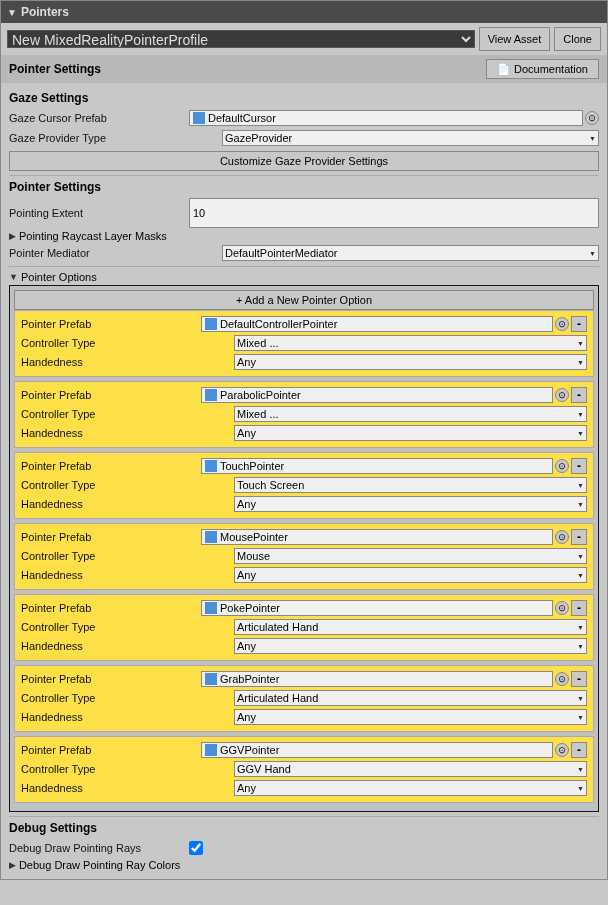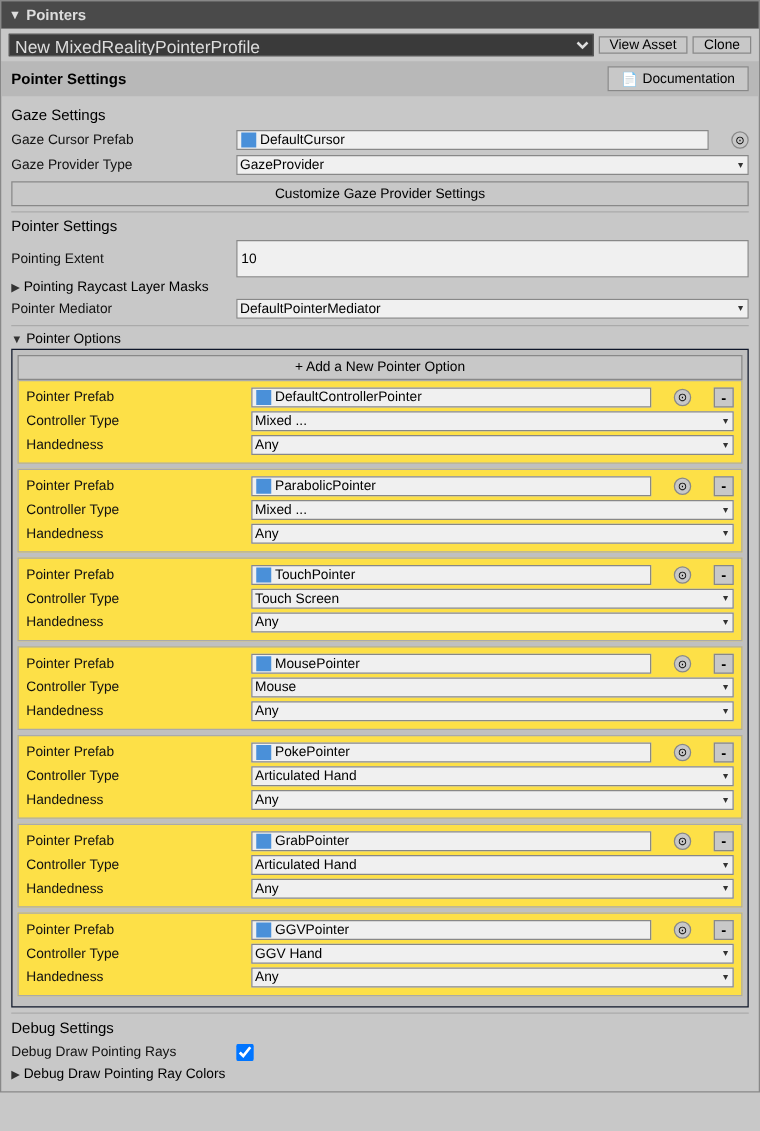--- a/index.html
+++ b/index.html
@@ -37,21 +37,21 @@
     }
     .top-bar select {
       flex: 1;
       height: 18px;
       font-size: 14px;
       background: #3a3a3a;
       color: #ddd;
       border: 1px solid #555;
     }
     .btn {
-      height: 14px;
+      height: 24px;
       padding: 0 8px;
       font-size: 11px;
       background: #c8c8c8;
       border: 1px solid #888;
       cursor: pointer;
       white-space: nowrap;
     }
     .section-header {
       background: #b8b8b8;
       padding: 4px 8px;
@@ -71,42 +71,42 @@
       border: 1px solid #888;
       cursor: pointer;
       display: flex;
       align-items: center;
       gap: 3px;
     }
     .content-area {
       padding: 6px 8px;
     }
     .sub-section-title {
-      font-weight: normal;
+      font-weight: bold;
       font-size: 12px;
       margin-bottom: 4px;
       margin-top: 2px;
     }
     .field-row {
       display: flex;
       align-items: center;
       margin-bottom: 2px;
       min-height: 18px;
     }
     .field-label {
       width: 180px;
       flex-shrink: 0;
       font-size: 11px;
       color: #111;
     }
     .field-value {
       flex: 1;
       display: flex;
       align-items: center;
-      gap: 18px;
+      gap: 2px;
     }
     .field-input {
       flex: 1;
       height: 16px;
       font-size: 11px;
       border: 1px solid #888;
       padding: 14px 3px;
       background: #f0f0f0;
     }
     .field-select {
@@ -118,20 +118,21 @@
       padding: 0 2px;
       appearance: none;
       -webkit-appearance: none;
       position: relative;
     }
     .select-wrapper {
       flex: 1;
       position: relative;
       display: flex;
       align-items: center;
+      margin-left: 33px;
     }
     .select-wrapper::after {
       content: '▼';
       font-size: 7px;
       position: absolute;
       right: 3px;
       pointer-events: none;
       color: #333;
     }
     .field-select-obj {

